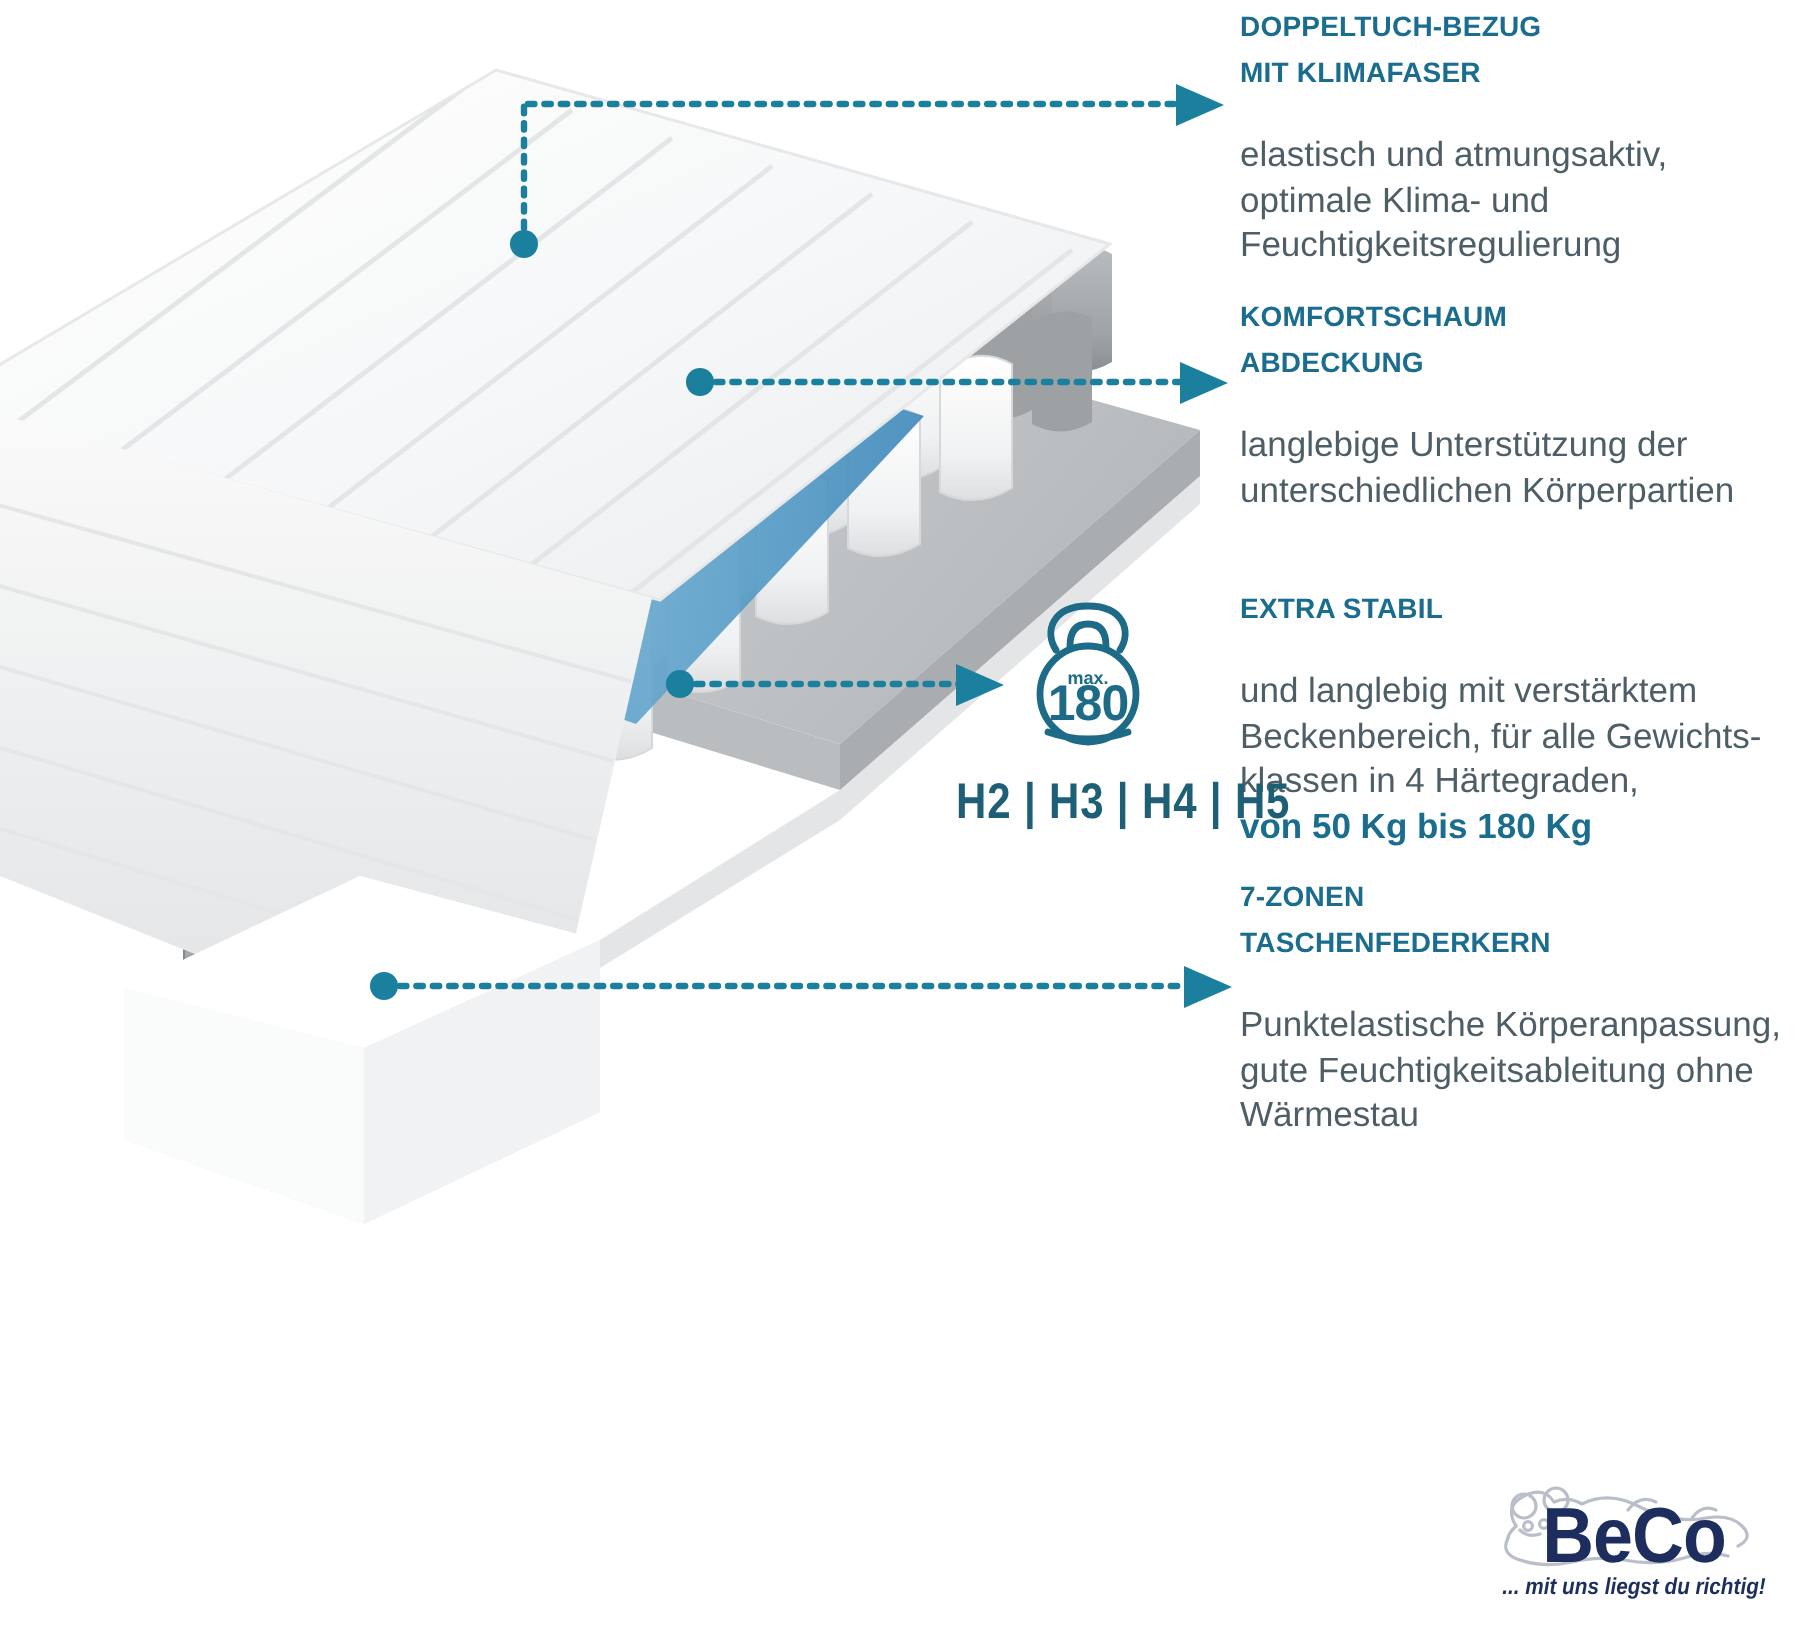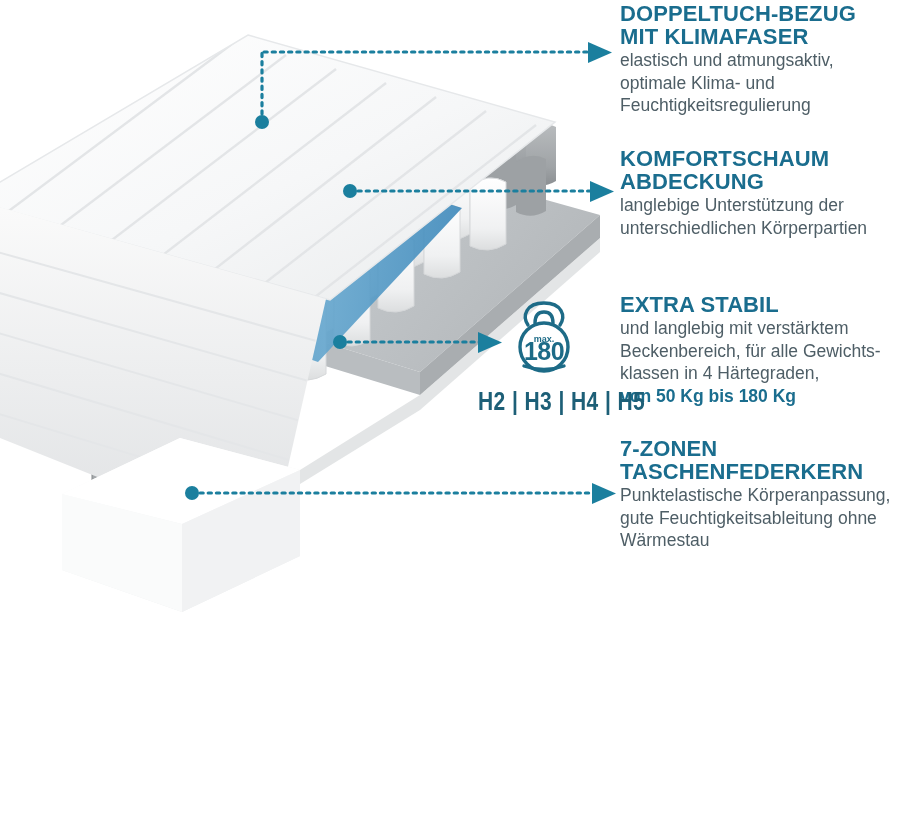--- a/index.html
+++ b/index.html
@@ -16,31 +16,31 @@
 
   
   .mattress-wrap { position: absolute; left: 0; top: 0; width: 640px; height: 620px; }
   .mattress-wrap svg { display: block; }
 
   
   .callout { position: absolute; }
   .callout .c-title {
     color: #1a6d8e;
     font-weight: bold;
-    font-size: 22px;
+    font-size: 14px;
     line-height: 23px;
     letter-spacing: 0.1px;
     white-space: pre-line;
   }
   .callout .c-body {
     color: #4e5e66;
     font-size: 17.5px;
     line-height: 22.5px;
     white-space: pre-line;
-    margin-top: 1px;
+    margin-top: 18px;
   }
   .callout .c-body-strong {
     color: #1a6d8e;
     font-weight: bold;
     font-size: 17.5px;
     line-height: 22.5px;
   }
 
   #callout-cover   { left: 620px; top: 2px;   width: 280px; }
   #callout-foam    { left: 620px; top: 147px; width: 285px; }
@@ -331,14 +331,32 @@
         <path d="M20,74 q20,7 40,0"></path>
       </g>
       <text x="40" y="50" text-anchor="middle" fill="#1d6b87" font-family="Liberation Sans, sans-serif" font-size="9" font-weight="bold">max.</text>
       <text x="40" y="68" text-anchor="middle" fill="#1d6b87" font-family="Liberation Sans Narrow, Liberation Sans, sans-serif" font-size="25" font-weight="bold" letter-spacing="-0.5">180</text>
     </svg>
   </div>
 
   <div id="hardness-row">H2 | H3 | H4 | H5</div>
 
 
+  <div id="logo">
+    <svg width="150" height="72" viewBox="0 0 150 72" xmlns="http://www.w3.org/2000/svg" style="position:absolute;left:0;top:0;">
+      <g fill="none" stroke="#b9bec9" stroke-width="1.6" stroke-linejoin="round" stroke-linecap="round">
+        <path d="M16,30 q-6,-10 4,-15 q10,-5 15,3 q7,-3 14,1 q14,-7 30,2 q16,8 32,5 q12,-2 18,4 q6,6 -2,10"></path>
+        <path d="M12,36 q-4,8 6,11 q12,4 26,1 q12,-3 26,-1 q16,3 30,-1 q12,-4 22,-1"></path>
+        <path d="M16,30 q-4,4 -4,6"></path>
+        <circle cx="20" cy="20" r="6"></circle>
+        <circle cx="36" cy="17" r="6"></circle>
+        <path d="M18,32 q4,4 10,2"></path>
+        <circle cx="22" cy="30" r="2.2"></circle>
+        <circle cx="30" cy="29" r="2.2"></circle>
+        <path d="M72,22 q6,-8 14,-4"></path>
+        <path d="M104,26 q5,-7 12,-4"></path>
+      </g>
+    </svg>
+    <div class="logo-word">BeCo</div>
+    <div class="logo-tagline">... mit uns liegst du richtig!</div>
+  </div>
 
 </div>
 
 </body></html>

